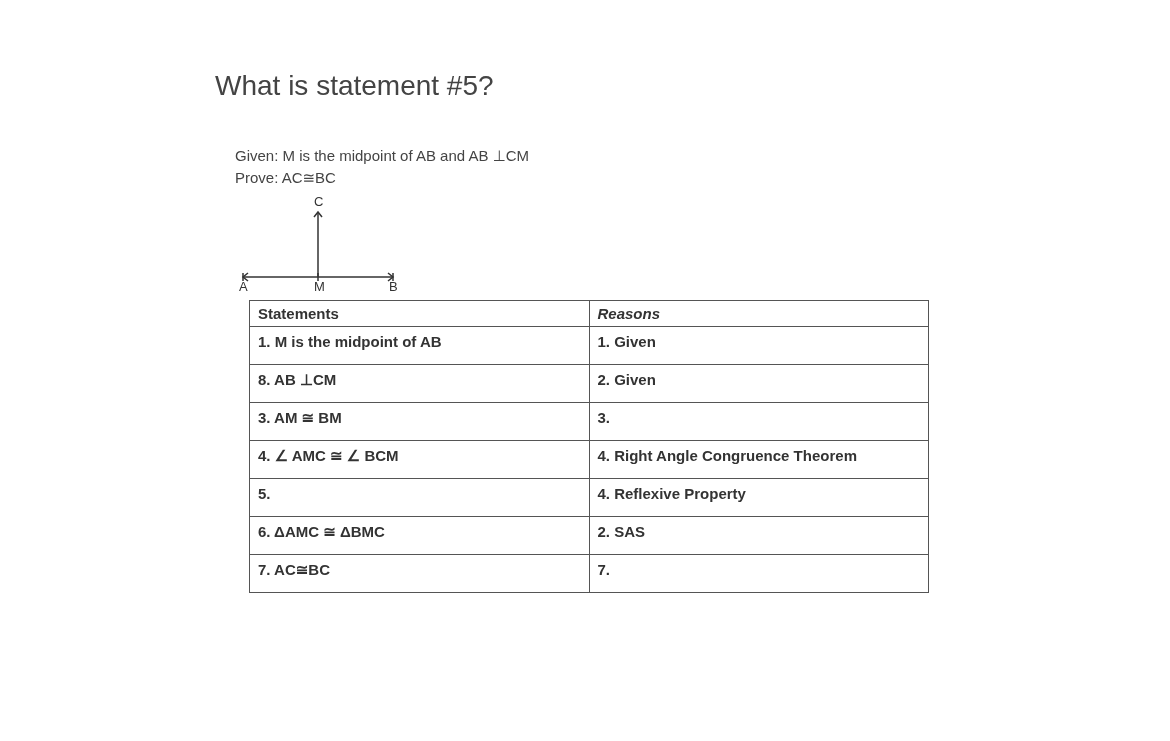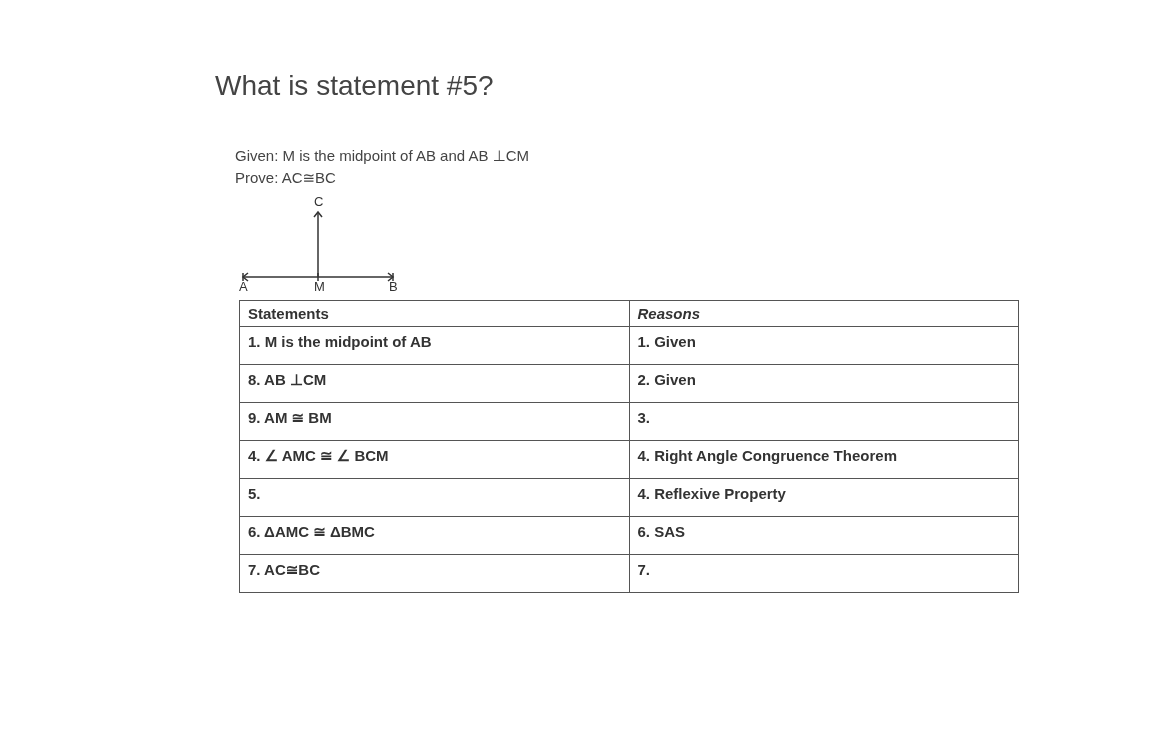--- a/index.html
+++ b/index.html
@@ -30,22 +30,22 @@
     .diagram {
       margin-left: 18px;
       margin-top: 5px;
       margin-bottom: 8px;
     }
     .diagram svg {
       display: block;
     }
     table {
       border-collapse: collapse;
-      width: 780px;
-      margin-left: 24px;
+      width: 680px;
+      margin-left: 34px;
     }
     td, th {
       border: 1px solid #555;
       padding: 6px 8px;
       text-align: left;
       font-size: 15px;
       font-weight: 700;
       vertical-align: top;
       height: 38px;
     }
@@ -96,33 +96,33 @@
   </tr>
   <tr>
     <td>1.  M is the midpoint of AB</td>
     <td>1. Given</td>
   </tr>
   <tr>
     <td>8.  AB ⊥CM</td>
     <td>2. Given</td>
   </tr>
   <tr>
-    <td>9.  AM ≅ BM</td>
+    <td>3.  AM ≅ BM</td>
     <td>3.</td>
   </tr>
   <tr>
     <td>4. ∠ AMC  ≅  ∠ BCM</td>
     <td>4.  Right Angle Congruence Theorem</td>
   </tr>
   <tr>
     <td>5.</td>
     <td>4. Reflexive Property</td>
   </tr>
   <tr>
     <td>6.   ΔAMC ≅ ΔBMC</td>
-    <td>6. SAS</td>
+    <td>2. SAS</td>
   </tr>
   <tr>
     <td>7. AC≅BC</td>
     <td>7.</td>
   </tr>
 </tbody>
   </table>
 
 </body></html>

